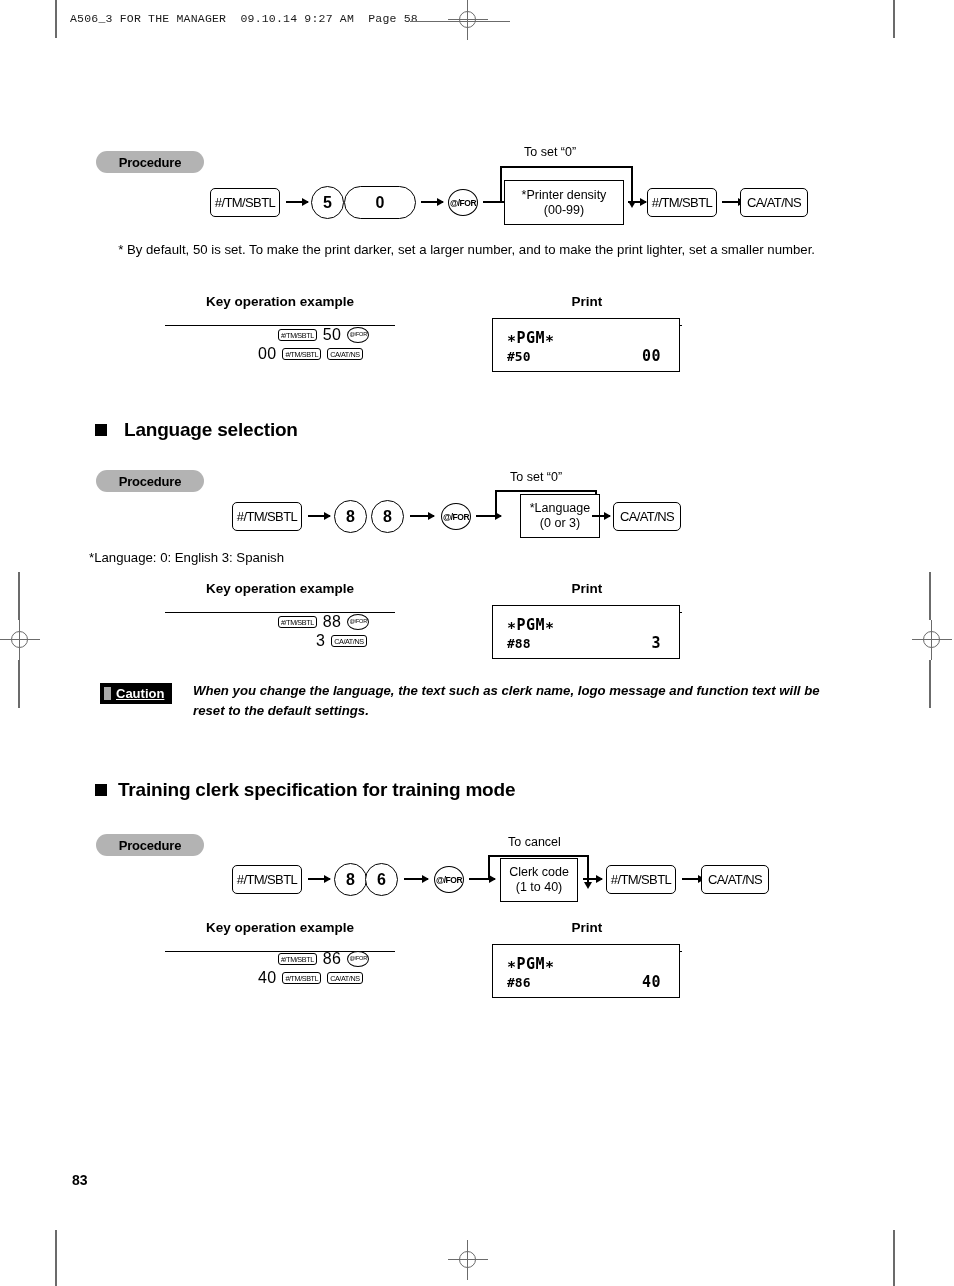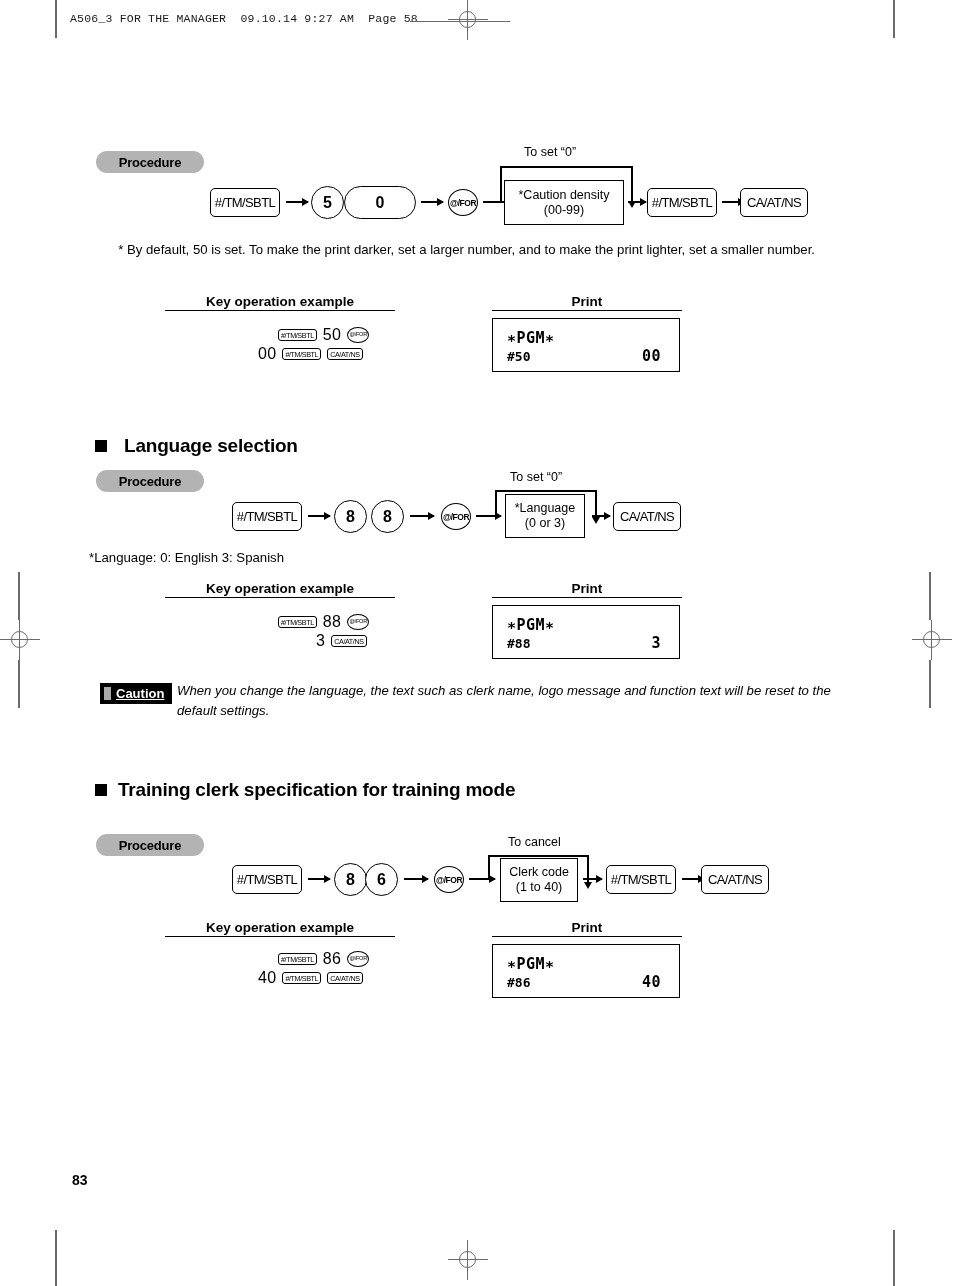--- a/index.html
+++ b/index.html
@@ -132,21 +132,21 @@
   .bypass-label {
     position: absolute; font-size: 12.5px; white-space: nowrap;
   }
 
   
   .col-head {
     position: absolute;
     font-size: 13.5px; font-weight: bold;
     text-align: center;
     border-bottom: 1.4px solid #000;
-    padding-bottom: 1px;
+    padding-bottom: 16px;
   }
 
   
   .ex-row { position: absolute; display: flex; align-items: center; gap: 6px; }
   .chip {
     border: 1.1px solid #000; border-radius: 3px; background: #fff;
     font-size: 7.2px; letter-spacing: -0.4px;
     padding: 2px 2px 1.5px 2px;
     display: inline-flex; align-items: center; justify-content: center;
     white-space: nowrap; line-height: 1;
@@ -259,21 +259,21 @@
       <span>@/FOR</span>
     </div>
     <div class="arrow" style="left:483px; top:201px; width:30px;"></div>
 
     <div class="bypass-label" style="left:524px; top:145px;">To set “0”</div>
     <div class="hline" style="left:500px; top:166px; width:132px;"></div>
     <div class="vline" style="left:500px; top:166px; height:35px;"></div>
     <div class="arrow-down" style="left:631px; top:166px; height:36px;"></div>
 
     <div class="box-plain" style="left:504px; top:180px; width:120px; height:45px; flex-direction:column;">
-      <span>*Caution density</span>
+      <span>*Printer density</span>
       <span>(00-99)</span>
     </div>
     <div class="arrow" style="left:628px; top:201px; width:18px;"></div>
     <div class="key-rect" style="left:647px; top:188px; width:70px; height:29px;">
       <span>#/TM/SBTL</span>
     </div>
     <div class="arrow" style="left:722px; top:201px; width:22px;"></div>
     <div class="key-rect" style="left:740px; top:188px; width:68px; height:29px;">
       <span>CA/AT/NS</span>
     </div>
@@ -294,21 +294,21 @@
     <span class="chip">#/TM/SBTL</span>
     <span class="chip">CA/AT/NS</span>
   </div>
 
   <div class="receipt" style="left:492px; top:318px; width:188px; height:54px;">
     <span class="r1">∗PGM∗</span>
     <span class="r2l">#50</span>
     <span class="r2r">00</span>
   </div>
 
-  <div class="sec-head" style="left:95px; top:435px;gap:17px;">
+  <div class="sec-head" style="left:95px; top:419px;gap:17px;">
     <span class="sec-bullet"></span>
     <span>Language selection</span>
   </div>
 
   <div class="procedure-pill" style="left:96px; top:470px;">
     <span>Procedure</span>
   </div>
 
   <div class="flow" style="left:0; top:0; width:954px; height:1286px;">
     <div class="key-rect" style="left:232px; top:502px; width:70px; height:29px;">
@@ -325,21 +325,21 @@
     <div class="key-forcircle" style="left:441px; top:503px; width:30px; height:27px;">
       <span>@/FOR</span>
     </div>
     <div class="arrow" style="left:476px; top:515px; width:25px;"></div>
 
     <div class="bypass-label" style="left:510px; top:470px;">To set “0”</div>
     <div class="hline" style="left:495px; top:490px; width:101px;"></div>
     <div class="vline" style="left:495px; top:490px; height:25px;"></div>
     <div class="arrow-down" style="left:595px; top:490px; height:28px;"></div>
 
-    <div class="box-plain" style="left:505px; top:494px; width:80px; height:44px; flex-direction:column;">
+    <div class="box-plain" style="left:520px; top:494px; width:80px; height:44px; flex-direction:column;">
       <span>*Language</span>
       <span>(0 or 3)</span>
     </div>
     <div class="arrow" style="left:592px; top:515px; width:18px;"></div>
     <div class="key-rect" style="left:613px; top:502px; width:68px; height:29px;">
       <span>CA/AT/NS</span>
     </div>
   </div>
 
   <div class="note-text" style="left:89px; top:548px; width:500px;">*Language: 0: English      3: Spanish</div>
@@ -360,21 +360,21 @@
   <div class="receipt" style="left:492px; top:605px; width:188px; height:54px;">
     <span class="r1">∗PGM∗</span>
     <span class="r2l">#88</span>
     <span class="r2r">3</span>
   </div>
 
   <div class="caution-badge" style="left:100px; top:683px;text-decoration:underline;">
     <span class="sq"></span>
     <span>Caution</span>
   </div>
-  <div class="caution-text" style="left:177px; top:681px; width:655px;">When you change the language, the text such as clerk name, logo message and function text will be reset to the default settings.</div>
+  <div class="caution-text" style="left:193px; top:681px; width:655px;font-weight:bold;">When you change the language, the text such as clerk name, logo message and function text will be reset to the default settings.</div>
 
   <div class="sec-head" style="left:95px; top:779px;">
     <span class="sec-bullet"></span>
     <span>Training clerk specification for training mode</span>
   </div>
 
 
   <div class="procedure-pill" style="left:96px; top:834px;">
     <span>Procedure</span>
   </div>

